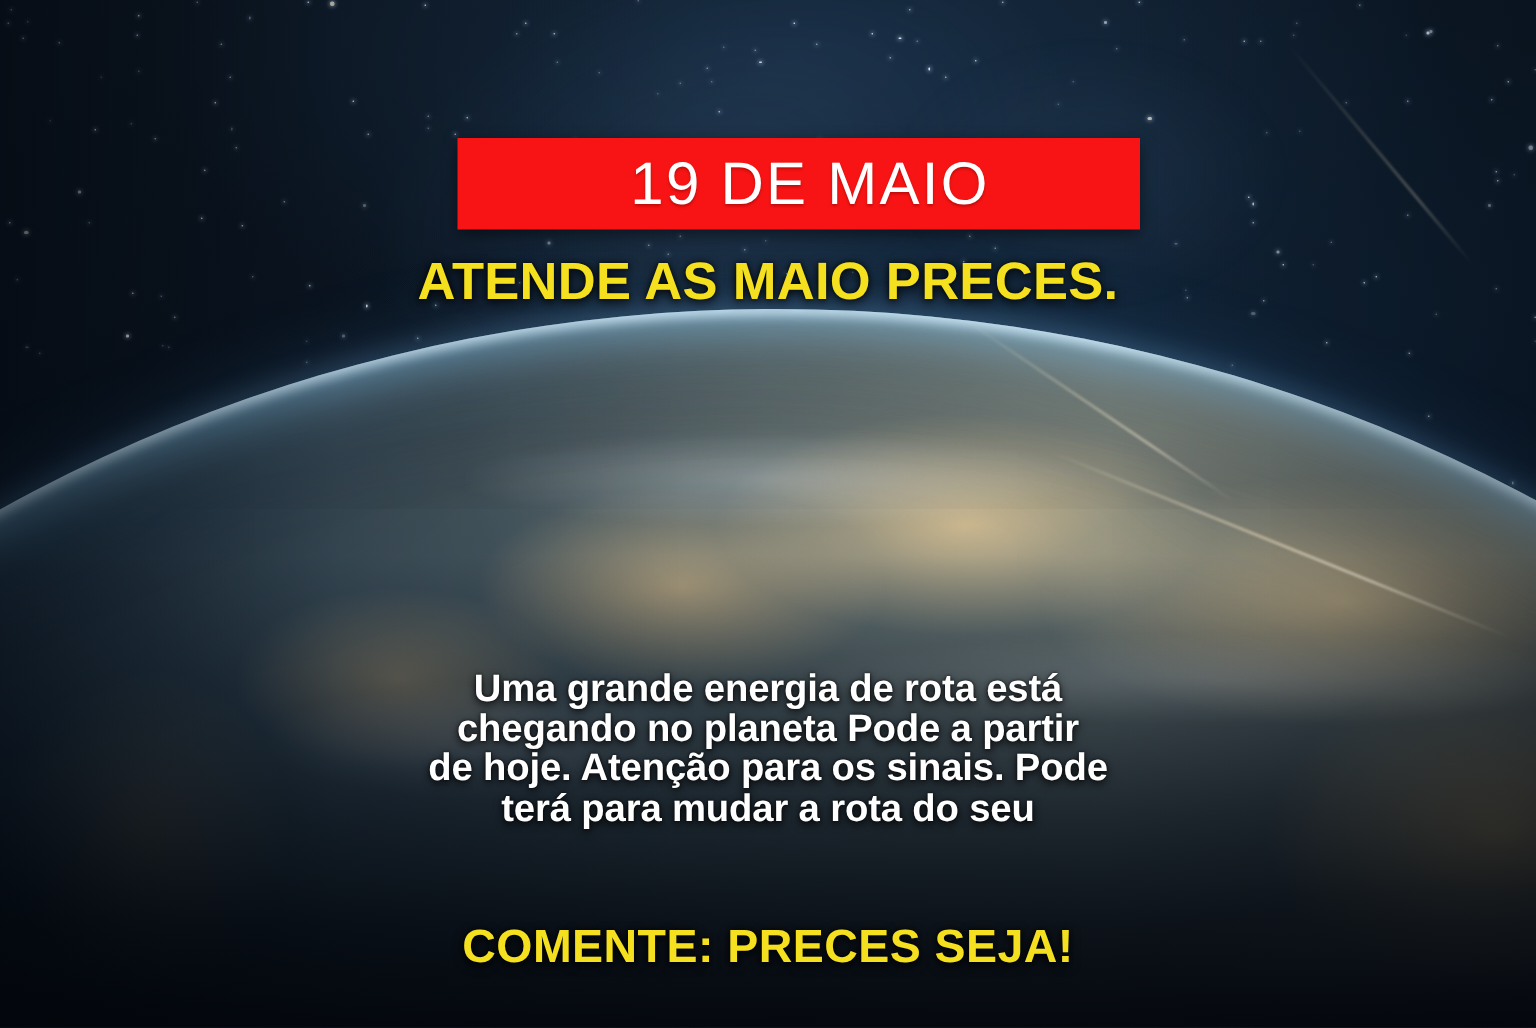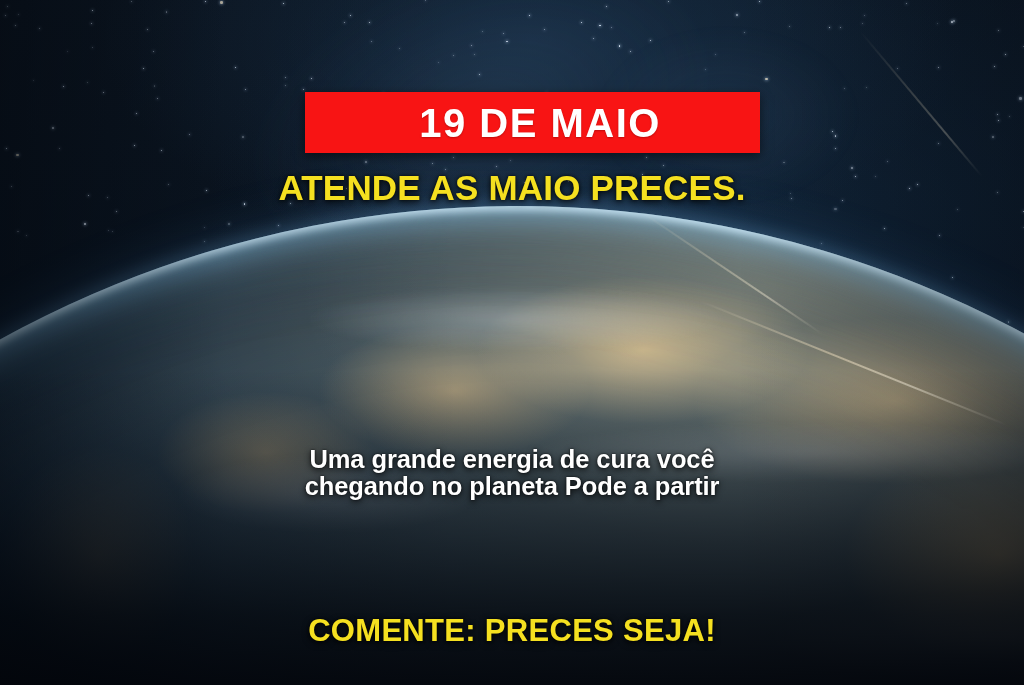--- a/index.html
+++ b/index.html
@@ -189,21 +189,21 @@
     height: 61px;
     background: #f81414;
     display: flex;
     align-items: center;
     justify-content: center;
     box-shadow: 0 3px 10px rgba(0,0,0,0.55);
   }
   .date-banner span {
     color: #ffffff;
     font-size: 40px;
-    font-weight: bold;
+    font-weight: normal;
     letter-spacing: 1.5px;
     line-height: 1;
     white-space: nowrap;
     text-shadow: 0 1px 2px rgba(120,0,0,0.45);
     margin-left: 15px;
   }
 
   .headline {
     position: absolute;
     left: 0;
@@ -476,22 +476,24 @@
 
     <div class="date-banner">
       <span>19 DE MAIO</span>
     </div>
 
     <div class="headline">
       <span class="l2">ATENDE AS MAIO PRECES.</span>
     </div>
 
     <div class="body-copy">
-      <span>Uma grande energia de cura você</span>
+      <span>Uma grande energia de rota está</span>
       <span>chegando no planeta Pode a partir</span>
+      <span>de hoje. Atenção para os sinais. Pode</span>
+      <span>terá para mudar a rota do seu</span>
     </div>
 
     <div class="cta">
       <span>COMENTE: PRECES SEJA!</span>
     </div>
 
   </div>
 </div>
 
 </body></html>

